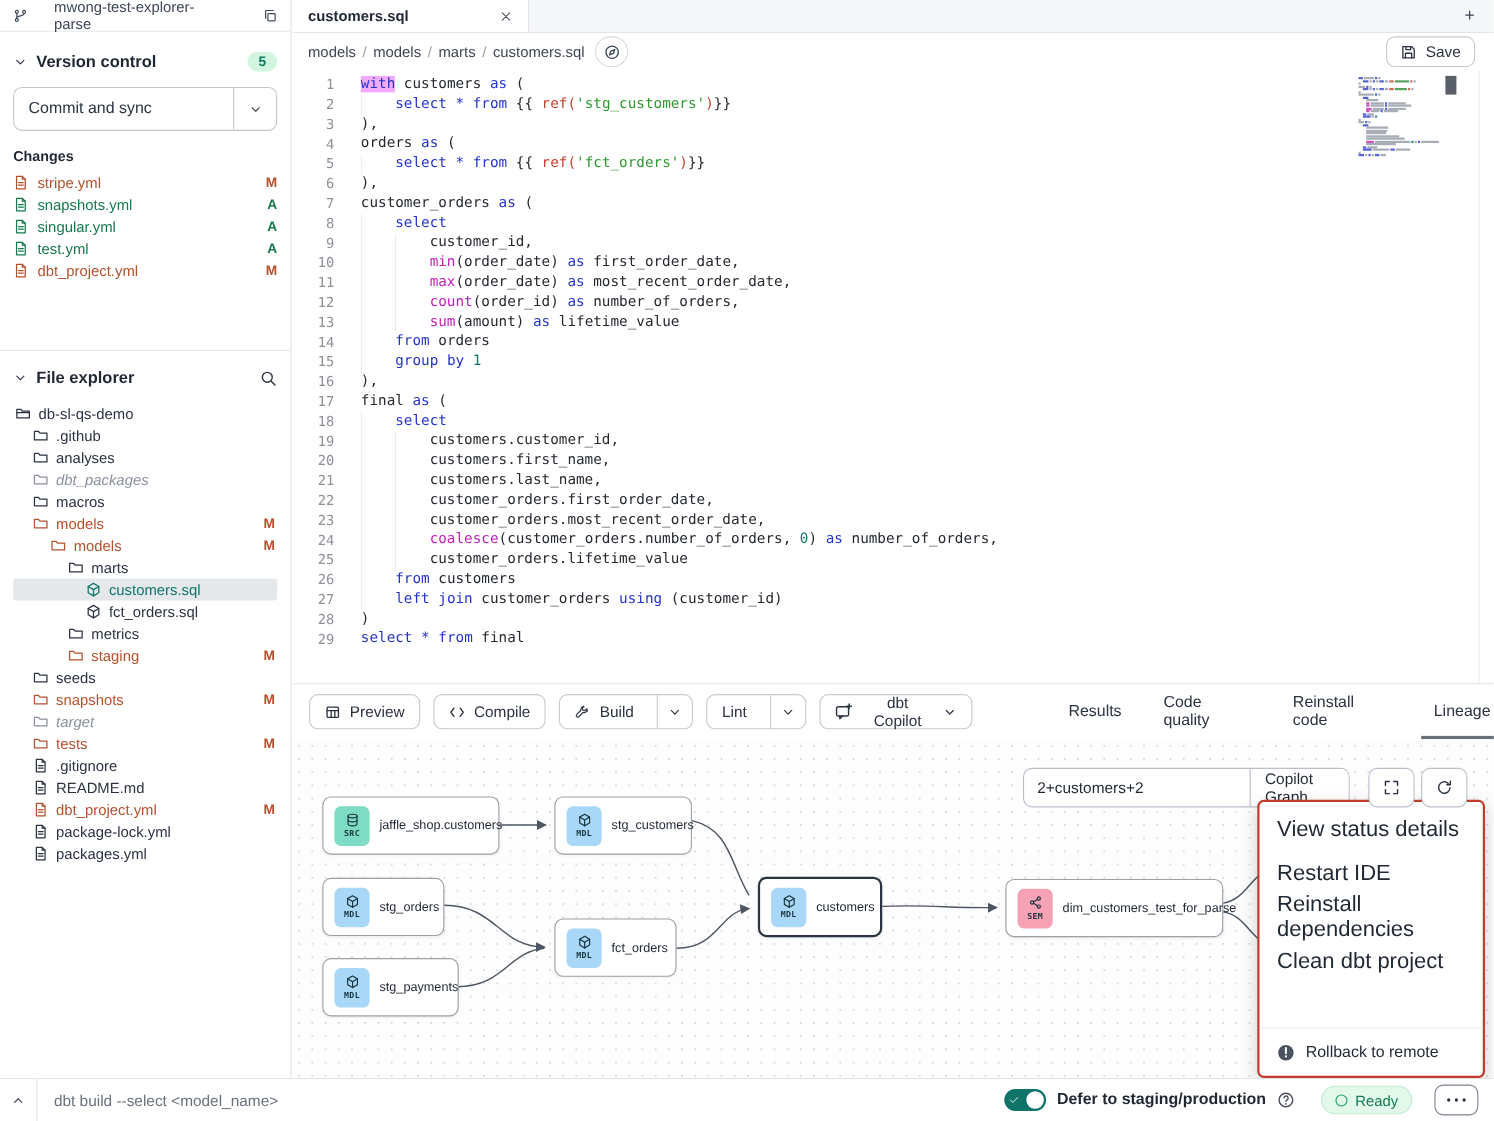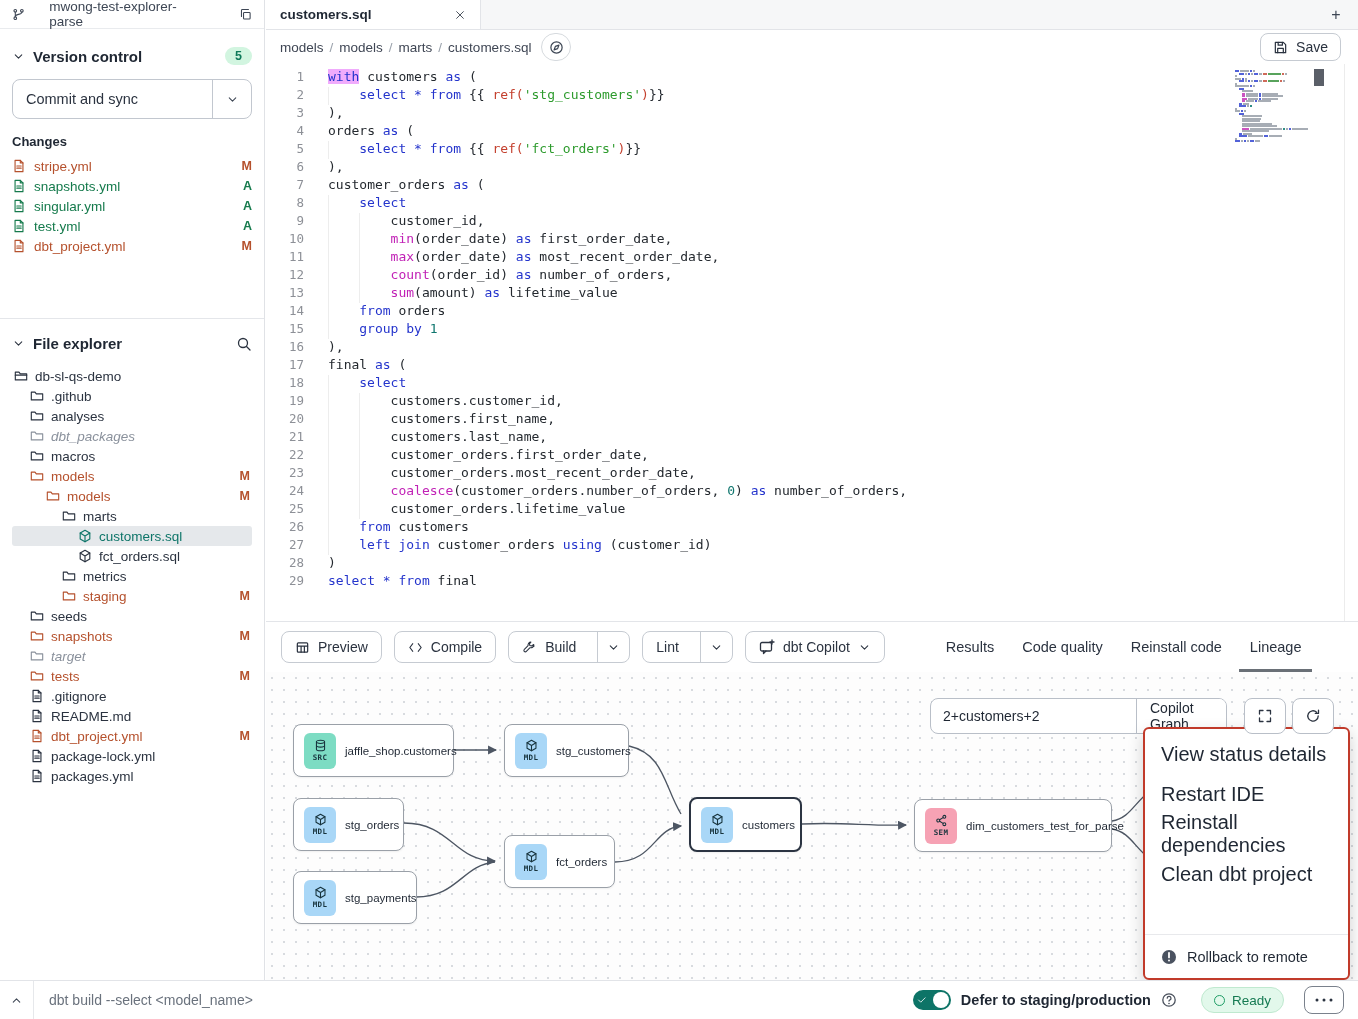--- a/index.html
+++ b/index.html
@@ -53,21 +53,21 @@
   .mrow span { display:inline-block; height:2px; }
   .mthumb { position:absolute; top:5px; left:1048px; width:10px; height:17px; background:#5a5f68; }
   .vgutter { position:absolute; top:0; bottom:0; left:1078px; width:14px; border-left:1px solid #ececec; }
 
   
   .toolbar { position:absolute; left:0; right:0; top:621px; height:51px; border-top:1px solid #e3e5e9; display:flex; align-items:center; padding-left:15px; background:#fff; }
   .tbtn { height:32px; border:1px solid #c6cbd2; border-radius:8px; background:#fff; display:flex; align-items:center; gap:8px; padding:0 13px; font-size:14px; color:#2b3340; margin-right:12px; }
   .tbtn.split { padding:0; }
   .tbtn.split .mainpart { display:flex; align-items:center; gap:8px; padding:0 13px; height:100%; }
   .tbtn.split .chev { width:32px; height:100%; border-left:1px solid #c6cbd2; display:flex; align-items:center; justify-content:center; }
-  .res-tabs { display:flex; gap:22px; margin-left:46px; height:100%; align-items:stretch; }
+  .res-tabs { display:flex; gap:32px; margin-left:72px; height:100%; align-items:stretch; }
   .res-tab { display:flex; align-items:center; font-size:14.5px; color:#2b3340; position:relative; padding:0 3px; }
   .res-tab.active::after { content:""; position:absolute; left:-8px; right:-8px; bottom:0; height:3px; background:#6a7077; }
 
   
   .canvas { position:absolute; left:0; right:0; top:672px; bottom:0; background:#fdfdfd;
             background-image:radial-gradient(#d8dbdf 1px, transparent 1.2px); background-size:12px 12px; overflow:hidden; }
   .canvas svg.edges { position:absolute; left:0; top:0; width:1092px; height:308px; z-index:1; }
   .node { position:absolute; z-index:2; background:#fff; border:1px solid #9aa0a8; border-radius:8px; display:flex; align-items:center; gap:9px; padding:0 10px; font-size:11.5px; color:#1f2733; box-shadow:0 1px 2px rgba(0,0,0,.06); }
   .node.selected { border:2px solid #2b3442; }
   .nbadge { width:32px; height:36px; border-radius:6px; flex:none; display:flex; flex-direction:column; align-items:center; justify-content:center; gap:1px; color:#17333c; }

